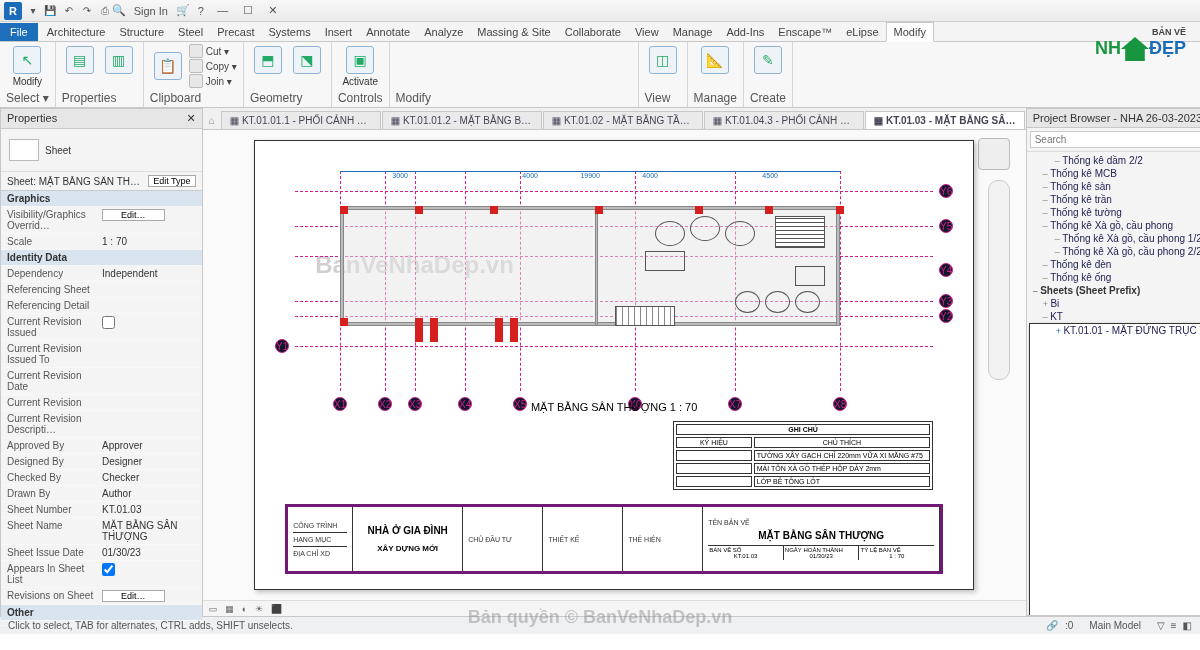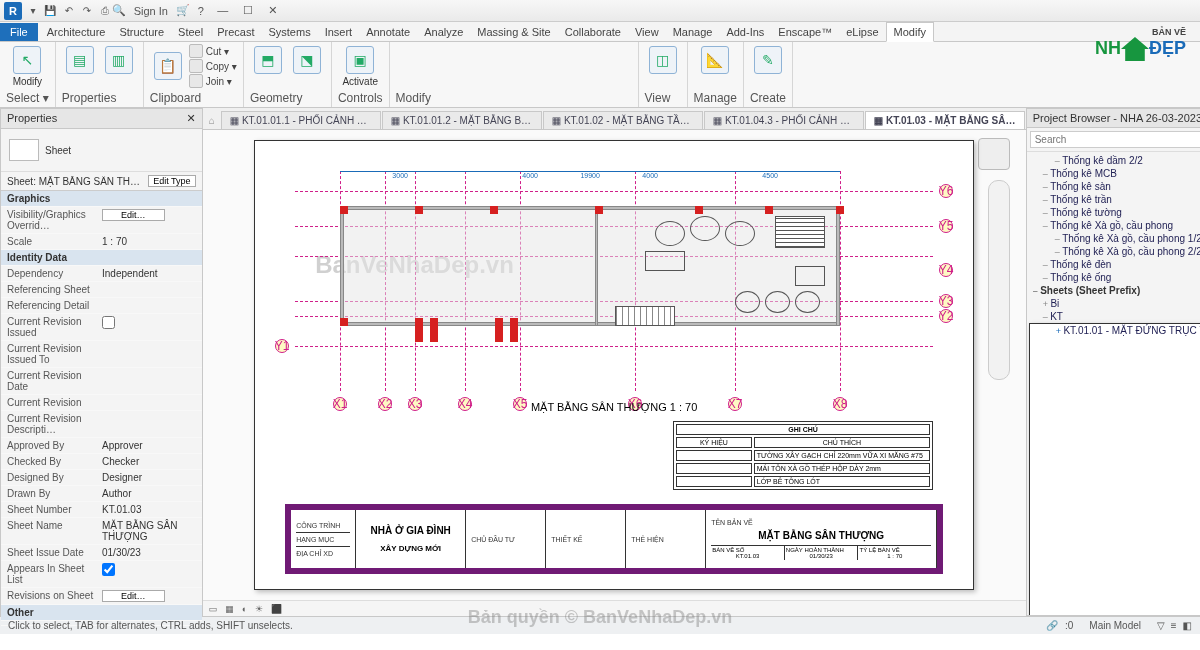--- a/index.html
+++ b/index.html
@@ -54,29 +54,29 @@
 .doctabs .dtab.active { background: #fff; font-weight: 600; }
 .canvas { flex: 1; background: #fafafa; position: relative; overflow: hidden; display:flex; align-items:center; justify-content:center; }
 .sheet { width: 720px; height: 450px; background: #fff; border: 1px solid #333; box-shadow: 2px 2px 5px rgba(0,0,0,.25); position: relative; }
 .navcube { position: absolute; top: 8px; right: 16px; width: 32px; height: 32px; border: 1px solid #bbb; background: #eee; border-radius: 4px; }
 .vnav { position: absolute; top: 50px; right: 16px; width: 22px; height: 200px; background: rgba(240,240,240,.8); border:1px solid #ccc; border-radius: 10px; }
 
 
 .planzone { position:absolute; left:40px; top:30px; right:40px; height:220px; }
 .grid-h { position:absolute; left:0; right:0; border-top:1px dashed #d01f8a; }
 .grid-v { position:absolute; top:0; bottom:0; border-left:1px dashed #d01f8a; }
-.gridlbl { position:absolute; width:14px; height:14px; border:1px solid #d01f8a; border-radius:50%; font-size:12px; color:#d01f8a; display:flex; align-items:center; justify-content:center; background:#fef9c3; }
+.gridlbl { position:absolute; width:14px; height:14px; border:1px solid #d01f8a; border-radius:50%; font-size:10px; color:#d01f8a; display:flex; align-items:center; justify-content:center; background:#0f172a; }
 .wall { position:absolute; background:#e8e8e8; border:1px solid #888; }
 .col { position:absolute; width:8px; height:8px; background:#d62020; }
 .furn { position:absolute; border:1px solid #555; }
 .dim { position:absolute; border-top:1px solid #1a6bb8; font-size:7px; color:#1a6bb8; text-align:center; }
 .plan-title { position:absolute; left:0; right:0; top:260px; text-align:center; font-size:11px; }
 .notes { position:absolute; right:40px; top:280px; width:260px; border:1px solid #333; font-size:7px; }
 .notes td { border:1px solid #333; padding:1px 2px; }
-.titleblock { position:absolute; left:30px; right:30px; bottom:15px; height:70px; border:6px solid #701a75; display:flex; font-size:8px; }
+.titleblock { position:absolute; left:30px; right:30px; bottom:15px; height:70px; border:3px solid #701a75; display:flex; font-size:8px; }
 .titleblock .cell { border-right:1px solid #333; padding:3px 5px; display:flex; flex-direction:column; justify-content:center; }
 .titleblock .cell .lbl { font-size:7px; color:#333; }
 .titleblock .cell .val { font-weight:600; text-align:center; }
 .wm { position:absolute; font-size:24px; color:rgba(120,120,120,.35); font-weight:600; pointer-events:none; }
 
 
 .browser { width: 190px; display: flex; flex-direction: column; }
 .browser .hdr { background: #e6e6e6; padding: 3px 6px; border-bottom: 1px solid #c8c8c8; font-size: 11px; }
 .browser .search { padding: 3px; border-bottom: 1px solid #ddd; }
 .browser .search input { width: 100%; font-size: 10px; padding: 2px 4px; border: 1px solid #ccc; }
@@ -290,26 +290,26 @@
       </div>
     <div class="rowline">
         <span class="k">Current Revision Descripti…</span>
         <span class="v"></span>
       </div>
     <div class="rowline">
         <span class="k">Approved By</span>
         <span class="v">Approver</span>
       </div>
     <div class="rowline">
+        <span class="k">Designed By</span>
+        <span class="v">Designer</span>
+      </div>
+    <div class="rowline">
         <span class="k">Checked By</span>
         <span class="v">Checker</span>
-      </div>
-    <div class="rowline">
-        <span class="k">Designed By</span>
-        <span class="v">Designer</span>
       </div>
     <div class="rowline">
         <span class="k">Drawn By</span>
         <span class="v">Author</span>
       </div>
     <div class="rowline">
         <span class="k">Sheet Number</span>
         <span class="v">KT.01.03</span>
       </div>
     <div class="rowline">

